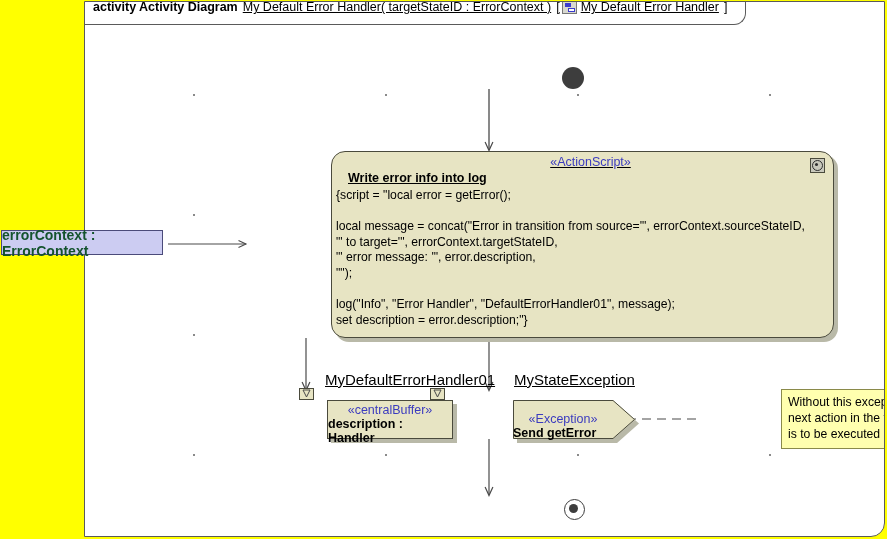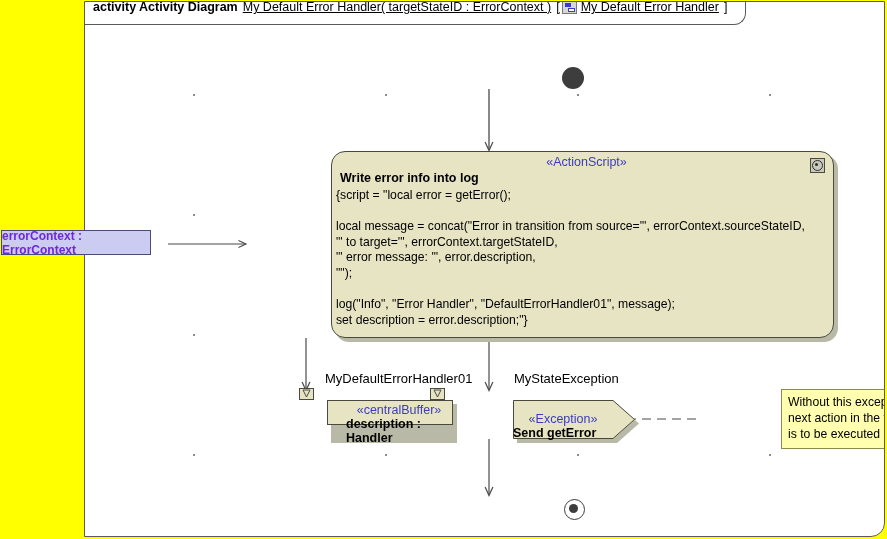--- a/index.html
+++ b/index.html
@@ -130,21 +130,21 @@
     color: #000;
   }
   #action-body {
     position: absolute;
     left: 4px; top: 36px; right: 6px;
     font-size: 12.2px;
     color: #000;
     line-height: 15.6px;
     white-space: pre;
   }
-  #action-head { position: absolute; left: 8px; right: 0; top: 3px; }
+  #action-head { position: absolute; left: 16px; right: 0; top: 3px; text-decoration: underline; }
   #action-head .stereo { margin-bottom: 2px; }
   #script-icon {
     position: absolute;
     right: 8px; top: 6px;
     width: 15px; height: 15px;
     background: #c9c9bc;
     border: 1px solid #4a4a3c;
     box-sizing: border-box;
     display: flex; align-items: center; justify-content: center;
   }
@@ -161,40 +161,39 @@
     left: 1.5px; top: 1.5px;
     width: 3px; height: 3px;
     background: #2f2f2f;
     border-radius: 50%;
   }
 
   
   #param-node {
     position: absolute;
     left: 1px; top: 230px;
-    width: 150px; height: 25px;
+    width: 162px; height: 25px;
     background: #ccccf2;
     border: 1px solid #4b4b7a;
     box-sizing: border-box;
     display: flex; align-items: center; justify-content: center;
-    font-size: 12px;
+    font-size: 14px;
     font-weight: bold;
-    color: #6d28d9;
+    color: #14532d;
   }
 
   
   #buffer-node {
     position: absolute;
     left: 242px; top: 398px;
-    width: 126px; height: 25px;
+    width: 126px; height: 39px;
     background: #e7e4c3;
     border: 1px solid #4a4a3c;
     box-sizing: border-box;
     padding-top: 2px;
-    padding-left: 18px;
   }
   #buffer-shadow {
     position: absolute;
     left: 246px; top: 402px;
     width: 126px; height: 39px;
     background: #b9b9a8;
   }
 
   
   #exception-wrap { position: absolute; left: 428px; top: 398px; width: 122px; height: 39px; }
@@ -259,23 +258,24 @@
     font-size: 12.2px;
     line-height: 16px;
     color: #000;
     padding: 4px 5px 0 6px;
     clip-path: polygon(0 0, calc(100% - 16px) 0, 100% 16px, 100% 100%, 0 100%);
   }
 
   
   .edge-label {
     position: absolute;
-    font-size: 13px;
+    font-size: 15px;
     color: #000;
     white-space: nowrap;
+    text-decoration: underline;
   }
 
   
   #connectors {
     position: absolute;
     left: 0; top: 0;
     width: 801px; height: 536px;
     pointer-events: none;
   }
 </style>

